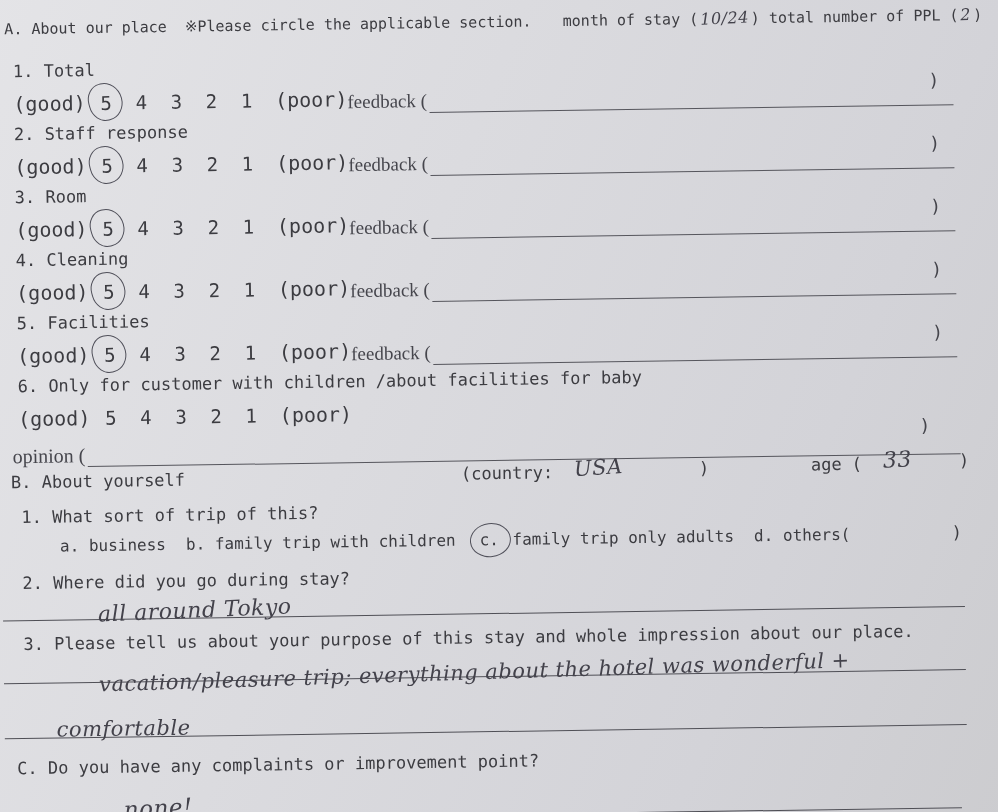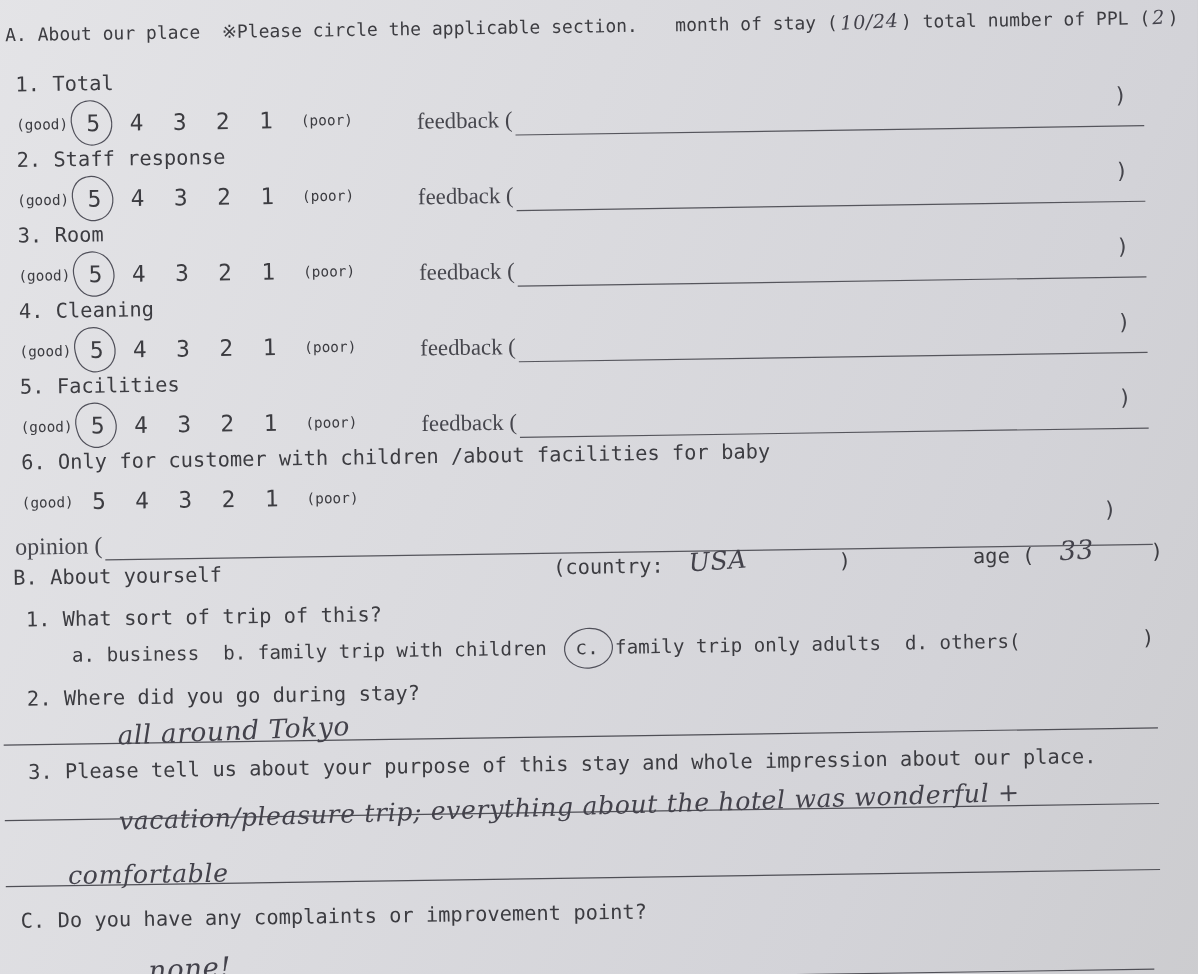--- a/index.html
+++ b/index.html
@@ -29,21 +29,21 @@
   .header-row .instruction { margin-left:18px; }
   .stay-info { margin-left:auto; display:flex; align-items:baseline; }
   .stay-info .hand { font-size:16px; transform:rotate(-2deg); margin:0 2px; }
 
   
   .itemblock { margin-top:2px; }
   .itemblock.first { margin-top:20px; }
   .item-label { font-size:17px; line-height:26px; margin-left:8px; white-space:nowrap; }
   .rate-row { display:flex; align-items:flex-end; line-height:30px; height:30px; margin-top:5px; }
   .rategroup { display:flex; align-items:center; width:334px; font-size:18px; margin-left:8px; }
-  .gp { font-size:12px; }
+  .gp { font-size:20px; }
   .num { position:relative; display:inline-block; width:30px; text-align:center; font-size:19px; margin-left:6px; }
   .num:first-of-type { margin-left:10px; }
   .poorlab { margin-left:14px; }
   .num.circled::before {
     content:""; position:absolute; left:-3px; top:-5px; width:32px; height:36px;
     border:1.8px solid #50505a; border-radius:48% 55% 52% 50%;
     transform:rotate(-14deg);
   }
   .fb { flex:1; display:flex; align-items:flex-end; }
   .fb-label { font-size:19px; line-height:24px; white-space:nowrap; }

